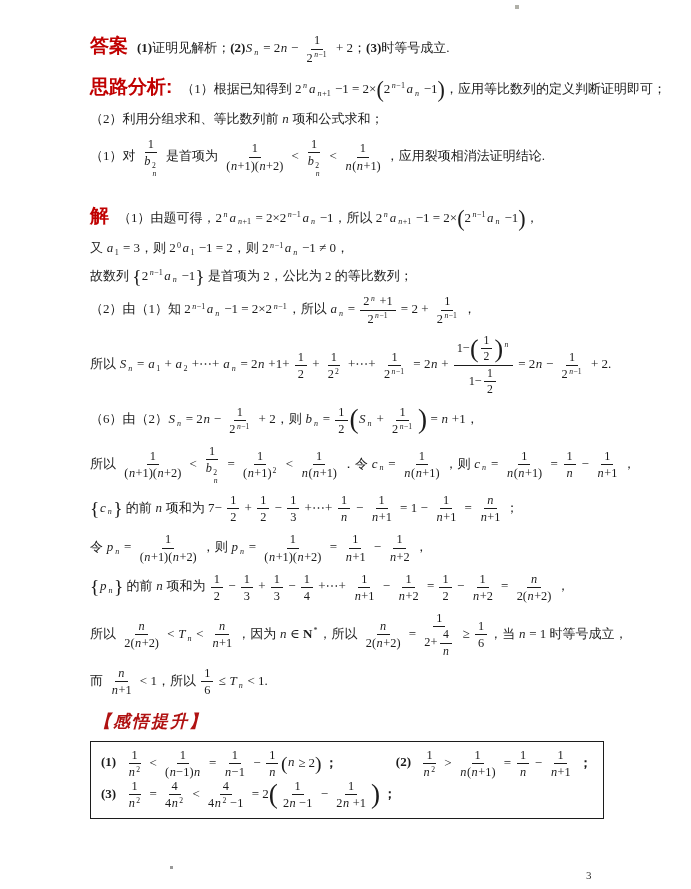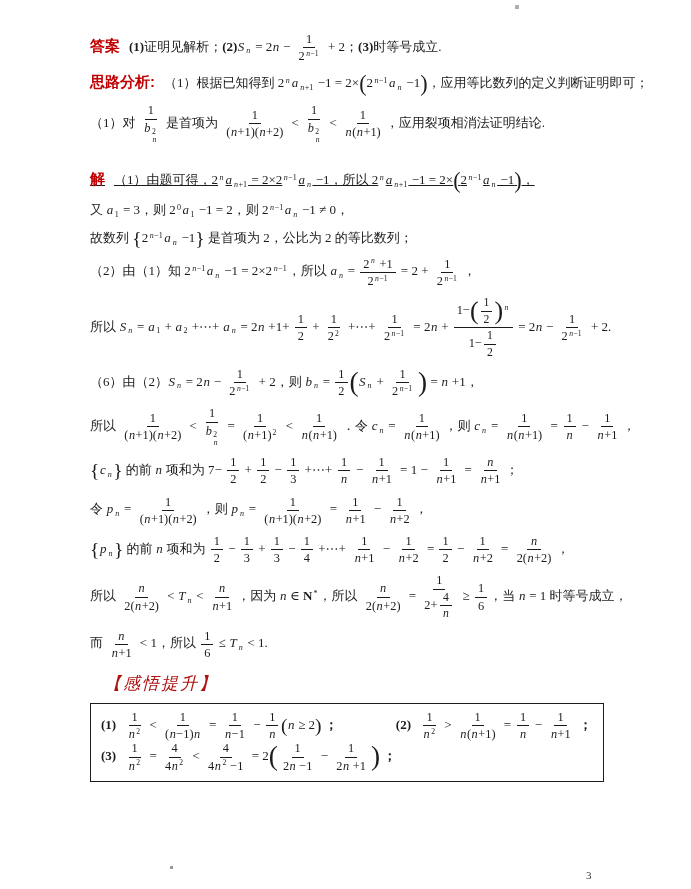--- a/index.html
+++ b/index.html
@@ -3,41 +3,41 @@
 <meta charset="utf-8">
 <style>
   html,body { margin:0; padding:0; background:#e8e8e8; }
   .page {
     position:relative; width:691px; height:889px; margin:0 auto;
     background:#ffffff; overflow:hidden;
     font-family:"Liberation Serif","DejaVu Serif",serif; color:#1b1b1b;
   }
   .content { position:absolute; left:90px; top:32px; width:520px; }
   .para { margin:0 0 8px 0; white-space:nowrap; font-size:13px; line-height:1.5; }
-  .para.section-gap { margin-top:24px;text-decoration:underline; }
+  .para.section-gap { margin-top:24px; }
   .plabel {
-    color:#c00000; font-weight:bold; font-size:15px; margin-right:9px;
+    color:#c00000; font-weight:bold; font-size:19px; margin-right:9px;
     font-family:"Liberation Sans","DejaVu Sans",sans-serif;
   }
   .mt { }
   .mi { font-style:italic; padding:0 0.5px; }
   .mb { font-weight:bold; }
   .msup { display:inline-block; font-size:0.62em; position:relative; top:-0.55em; padding:0 1px; }
   .msub { display:inline-block; font-size:0.62em; position:relative; top:0.35em; padding:0 1px; }
   .mss { display:inline-flex; flex-direction:column; align-items:flex-start;
          vertical-align:-0.35em; font-size:0.62em; line-height:1.05; padding:0 1px; }
   .mfrac { display:inline-flex; flex-direction:column; align-items:center;
            vertical-align:middle; margin:0 2px; line-height:1.15; text-align:center;
            font-size:0.95em; }
   .mnum { padding:0 3px 1px; border-bottom:1px solid #1b1b1b; }
   .mden { padding:1px 3px 0; }
   .mbp { vertical-align:middle; line-height:1; font-weight:300; }
   .insight-title {
-    color:#b01212; font-weight:normal; font-style:italic; font-size:17px;
-    letter-spacing:2px; margin:12px 0 8px 14px;
+    color:#b01212; font-weight:bold; font-style:italic; font-size:17px;
+    letter-spacing:2px; margin:12px 0 8px 4px;
   }
   .box { border:1.5px solid #1c1c1c; width:494px; padding:6px 8px 8px 10px; }
   .box-row { display:flex; gap:58px; align-items:center; }
   .box-item { font-size:13px; white-space:nowrap; line-height:1.2; }
   .box-num { font-weight:bold; margin-right:7px; }
   .page-num { position:absolute; left:586px; top:869px; font-size:11px; color:#333; }
   .dot-top { position:absolute; left:515px; top:5px; width:4px; height:4px; background:#b0b0a8; }
   .dot-bottom { position:absolute; left:170px; top:866px; width:3px; height:3px; background:#9a9a9a; }
 </style>
 </head>
@@ -45,20 +45,21 @@
 
 <div class="page">
   <div class="dot-top"></div>
 
   <div class="content" id="content">
       <div class="para"><span class="plabel">答案</span><span class="mline"><span class="mb">(1)</span><span class="mt">证明见解析；</span><span class="mb">(2)</span><span class="mi">S</span><span class="msub"><span class="mi">n</span></span><span class="mt"> = 2</span><span class="mi">n</span><span class="mt"> − </span><span class="mfrac">
             <span class="mnum"><span class="mt">1</span></span>
             <span class="mden"><span class="mt">2</span><span class="msup"><span class="mi">n</span><span class="mt">−1</span></span></span>
           </span><span class="mt"> + 2；</span><span class="mb">(3)</span><span class="mt">时等号成立.</span></span></div>
       <div class="para"><span class="plabel">思路分析:</span><span class="mline"><span class="mt">（1）根据已知得到 2</span><span class="msup"><span class="mi">n</span></span><span class="mi">a</span><span class="msub"><span class="mi">n</span><span class="mt">+1</span></span><span class="mt"> −1 = 2×</span><span class="mbp" style="font-size: 1.7em;">(</span><span class="mt">2</span><span class="msup"><span class="mi">n</span><span class="mt">−1</span></span><span class="mi">a</span><span class="msub"><span class="mi">n</span></span><span class="mt"> −1</span><span class="mbp" style="font-size: 1.7em;">)</span><span class="mt">，应用等比数列的定义判断证明即可；</span></span></div>
+      <div class="para"><span class="mline"><span class="mt">（2）利用分组求和、等比数列前 </span><span class="mi">n</span><span class="mt"> 项和公式求和；</span></span></div>
       <div class="para"><span class="mline"><span class="mt">（1）对 </span><span class="mfrac">
             <span class="mnum"><span class="mt">1</span></span>
             <span class="mden"><span class="mi">b</span><span class="mss">
                 <span class="mss-u"><span class="mt">2</span></span>
                 <span class="mss-d"><span class="mi">n</span></span>
               </span></span>
           </span><span class="mt"> 是首项为 </span><span class="mfrac">
             <span class="mnum"><span class="mt">1</span></span>
             <span class="mden"><span class="mt">(</span><span class="mi">n</span><span class="mt">+1)(</span><span class="mi">n</span><span class="mt">+2)</span></span>
           </span><span class="mt"> &lt; </span><span class="mfrac">

